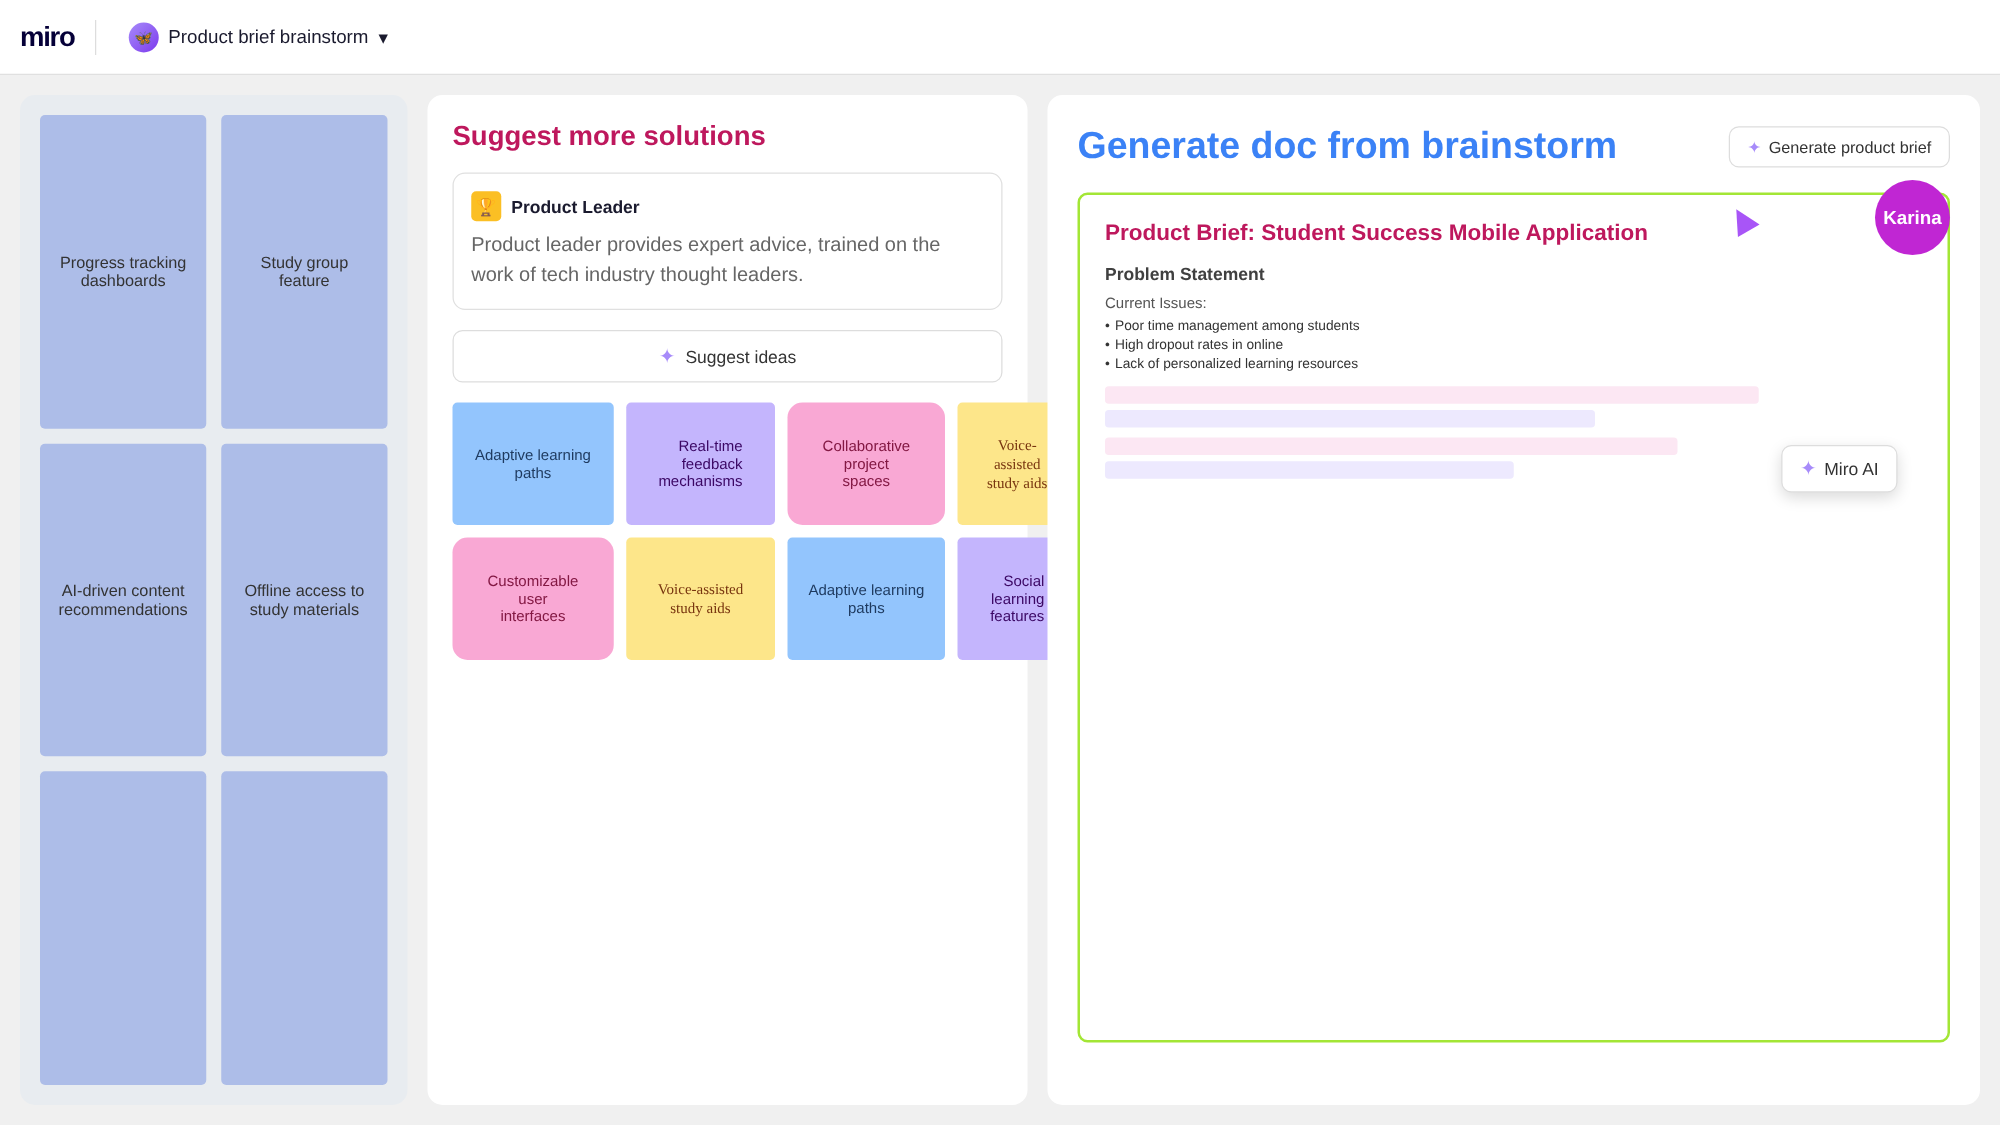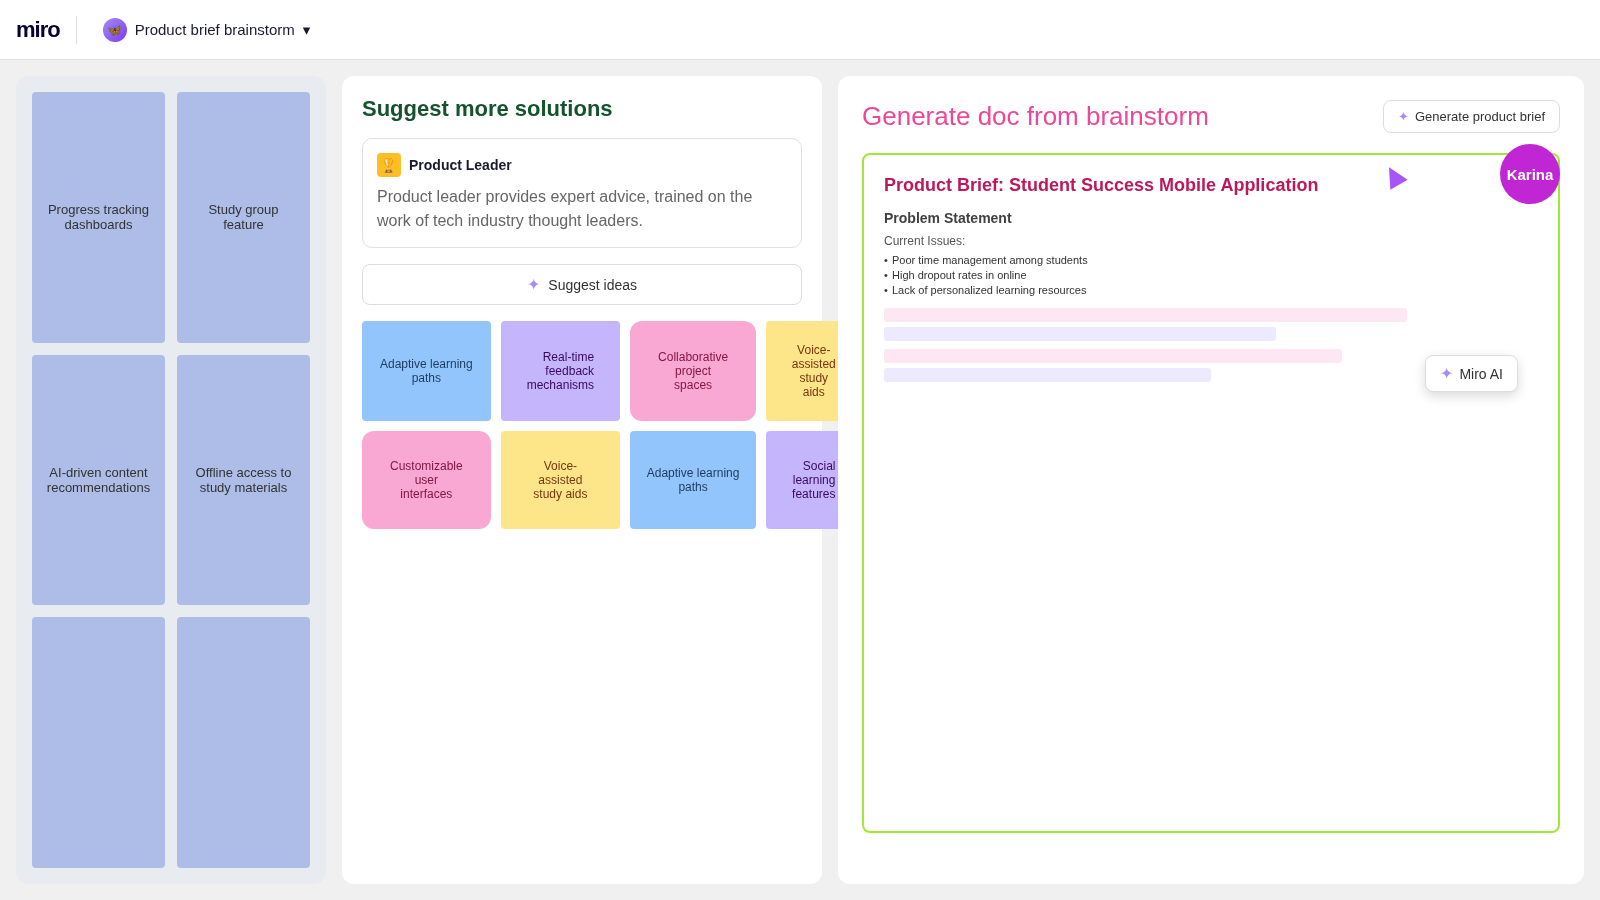--- a/index.html
+++ b/index.html
@@ -96,21 +96,21 @@
       width: 480px;
       flex-shrink: 0;
       background: #fff;
       border-radius: 12px;
       padding: 20px;
       position: relative;
     }
     .suggest-title {
       font-size: 22px;
       font-weight: 600;
-      color: #14532d;
+      color: #be185d;
       margin-bottom: 16px;
     }
     .product-leader-card {
       background: #fff;
       border: 1px solid #e0e0e0;
       border-radius: 10px;
       padding: 14px;
       margin-bottom: 16px;
     }
     .product-leader-header {
@@ -205,40 +205,41 @@
       background: #fde68a;
       border-radius: 4px;
       padding: 22px;
       text-align: center;
       font-size: 12px;
       color: #78350f;
       min-height: 90px;
       display: flex;
       align-items: center;
       justify-content: center;
+      font-family: Liberation Serif, serif;
     }
 
     
     .right-panel {
       flex: 1;
       background: #fff;
       border-radius: 12px;
       padding: 24px;
       position: relative;
     }
     .right-header {
       display: flex;
       align-items: center;
       justify-content: space-between;
       margin-bottom: 20px;
     }
     .generate-title {
-      font-size: 26px;
-      font-weight: 400;
-      color: #ec4899;
+      font-size: 30px;
+      font-weight: 700;
+      color: #3b82f6;
     }
     .generate-btn {
       background: #fff;
       border: 1px solid #ddd;
       border-radius: 8px;
       padding: 8px 14px;
       cursor: pointer;
       font-size: 13px;
       color: #333;
       display: flex;

